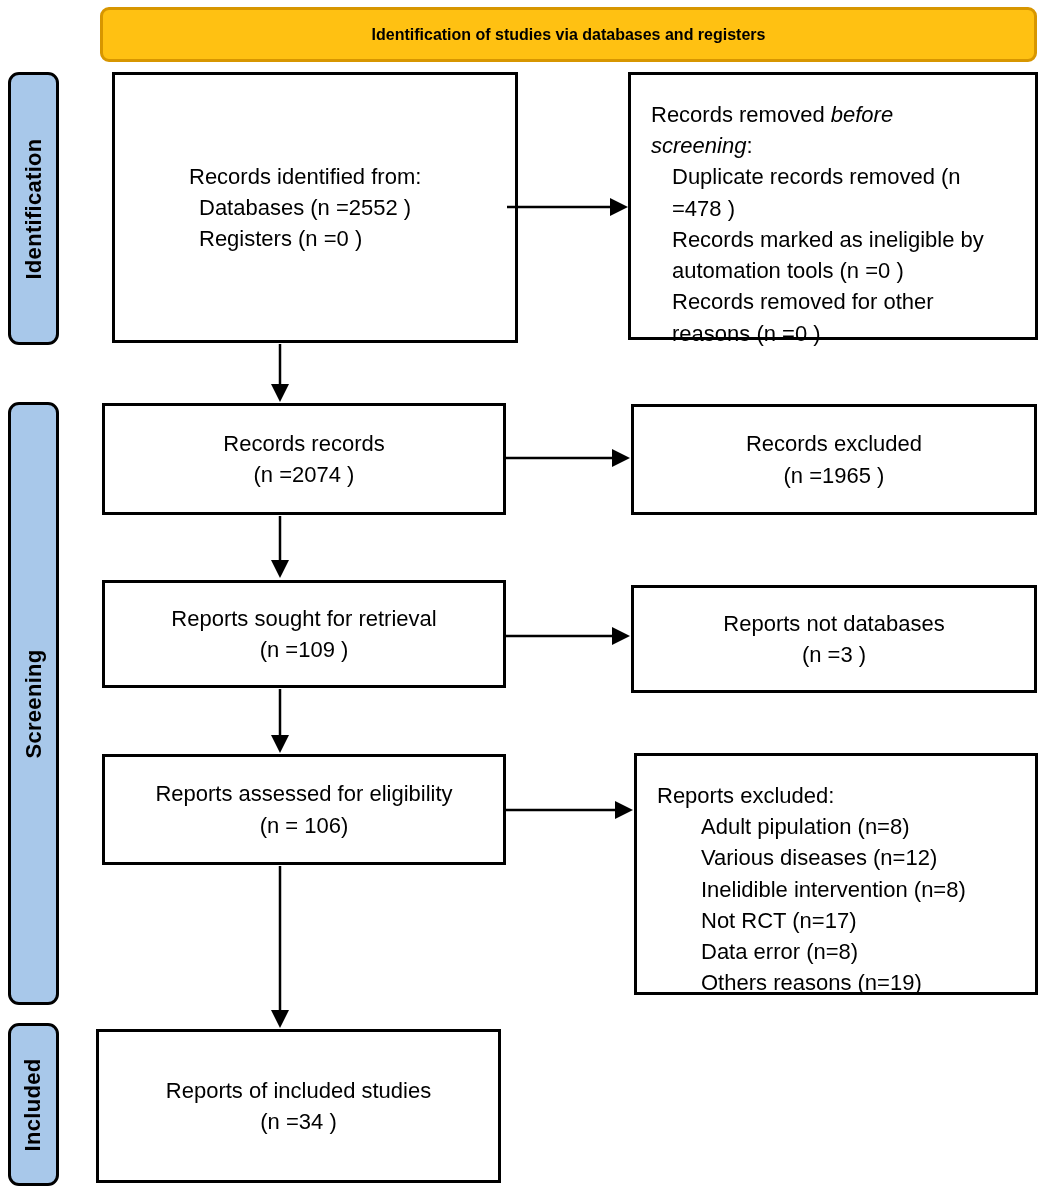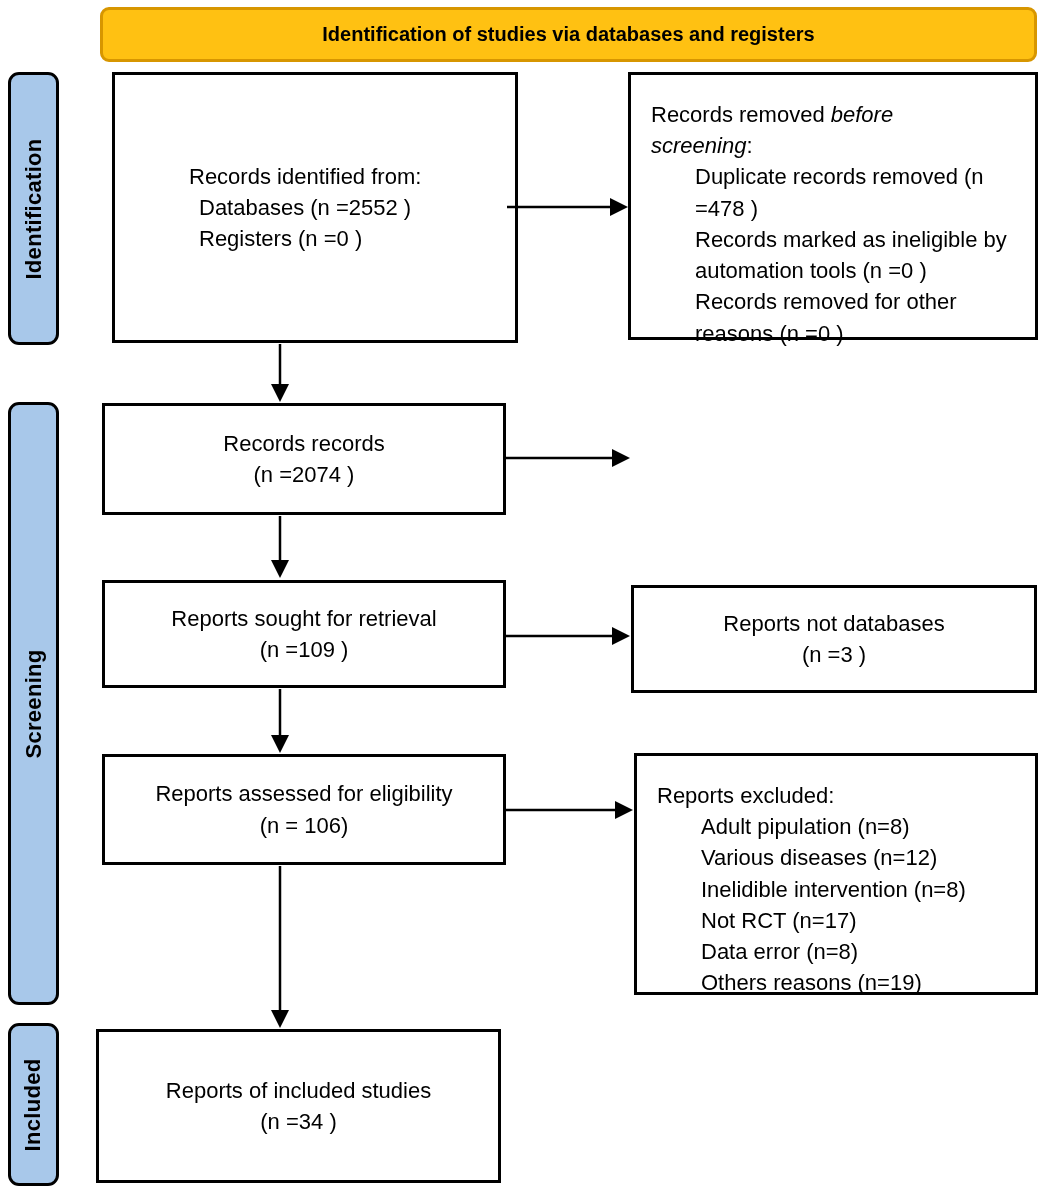--- a/index.html
+++ b/index.html
@@ -16,21 +16,21 @@
   
   .banner {
     position: absolute;
     left: 100px; top: 7px;
     width: 937px; height: 55px;
     background: #FFC112;
     border: 3px solid #D79600;
     border-radius: 9px;
     box-sizing: border-box;
     display: flex; align-items: center; justify-content: center;
-    font-size: 20px; font-weight: bold;
+    font-size: 16px; font-weight: bold;
   }
 
   
   .stage {
     position: absolute;
     left: 8px; width: 51px;
     background: #A8C8EA;
     border: 3px solid #000;
     border-radius: 11px;
     box-sizing: border-box;
@@ -61,21 +61,21 @@
     text-align: center;
   }
 
   .box-identified { left: 112px; top: 72px; width: 406px; height: 271px;
     display: flex; flex-direction: column; justify-content: center;
     align-items: flex-start; padding-left: 74px; }
   .box-identified .sub { margin-left: 10px; }
 
   .box-removed { left: 628px; top: 72px; width: 410px; height: 268px;
     padding: 24px 4px 0 20px; }
-  .box-removed .item { margin-left: 44px; max-width: 314px; }
+  .box-removed .item { margin-left: 21px; max-width: 314px; }
 
   .box-screened      { left: 102px; top: 403px; width: 404px; height: 112px; }
   .box-excluded      { left: 631px; top: 404px; width: 406px; height: 111px; }
   .box-sought        { left: 102px; top: 580px; width: 404px; height: 108px; }
   .box-notretrieved  { left: 631px; top: 585px; width: 406px; height: 108px; }
   .box-assessed      { left: 102px; top: 754px; width: 404px; height: 111px; }
 
   .box-reports-excluded { left: 634px; top: 753px; width: 404px; height: 242px;
     padding: 24px 8px 0 20px; }
   .box-reports-excluded .item { margin-left: 44px; }
@@ -112,20 +112,24 @@
   <div class="box box-removed">
     <div><span>Records removed </span><i>before</i><br><i>screening</i><span>:</span></div>
     <div class="item">Duplicate records removed (n =478 )</div>
     <div class="item">Records marked as ineligible by automation tools (n =0 )</div>
     <div class="item">Records removed for other reasons (n =0 )</div>
   </div>
 
   <div class="box center box-screened">
     <div>Records records</div>
     <div>(n =2074 )</div>
+  </div>
+  <div class="box center box-excluded">
+    <div>Records excluded</div>
+    <div>(n =1965 )</div>
   </div>
 
   <div class="box center box-sought">
     <div>Reports sought for retrieval</div>
     <div>(n =109 )</div>
   </div>
   <div class="box center box-notretrieved">
     <div>Reports not databases</div>
     <div>(n =3 )</div>
   </div>

